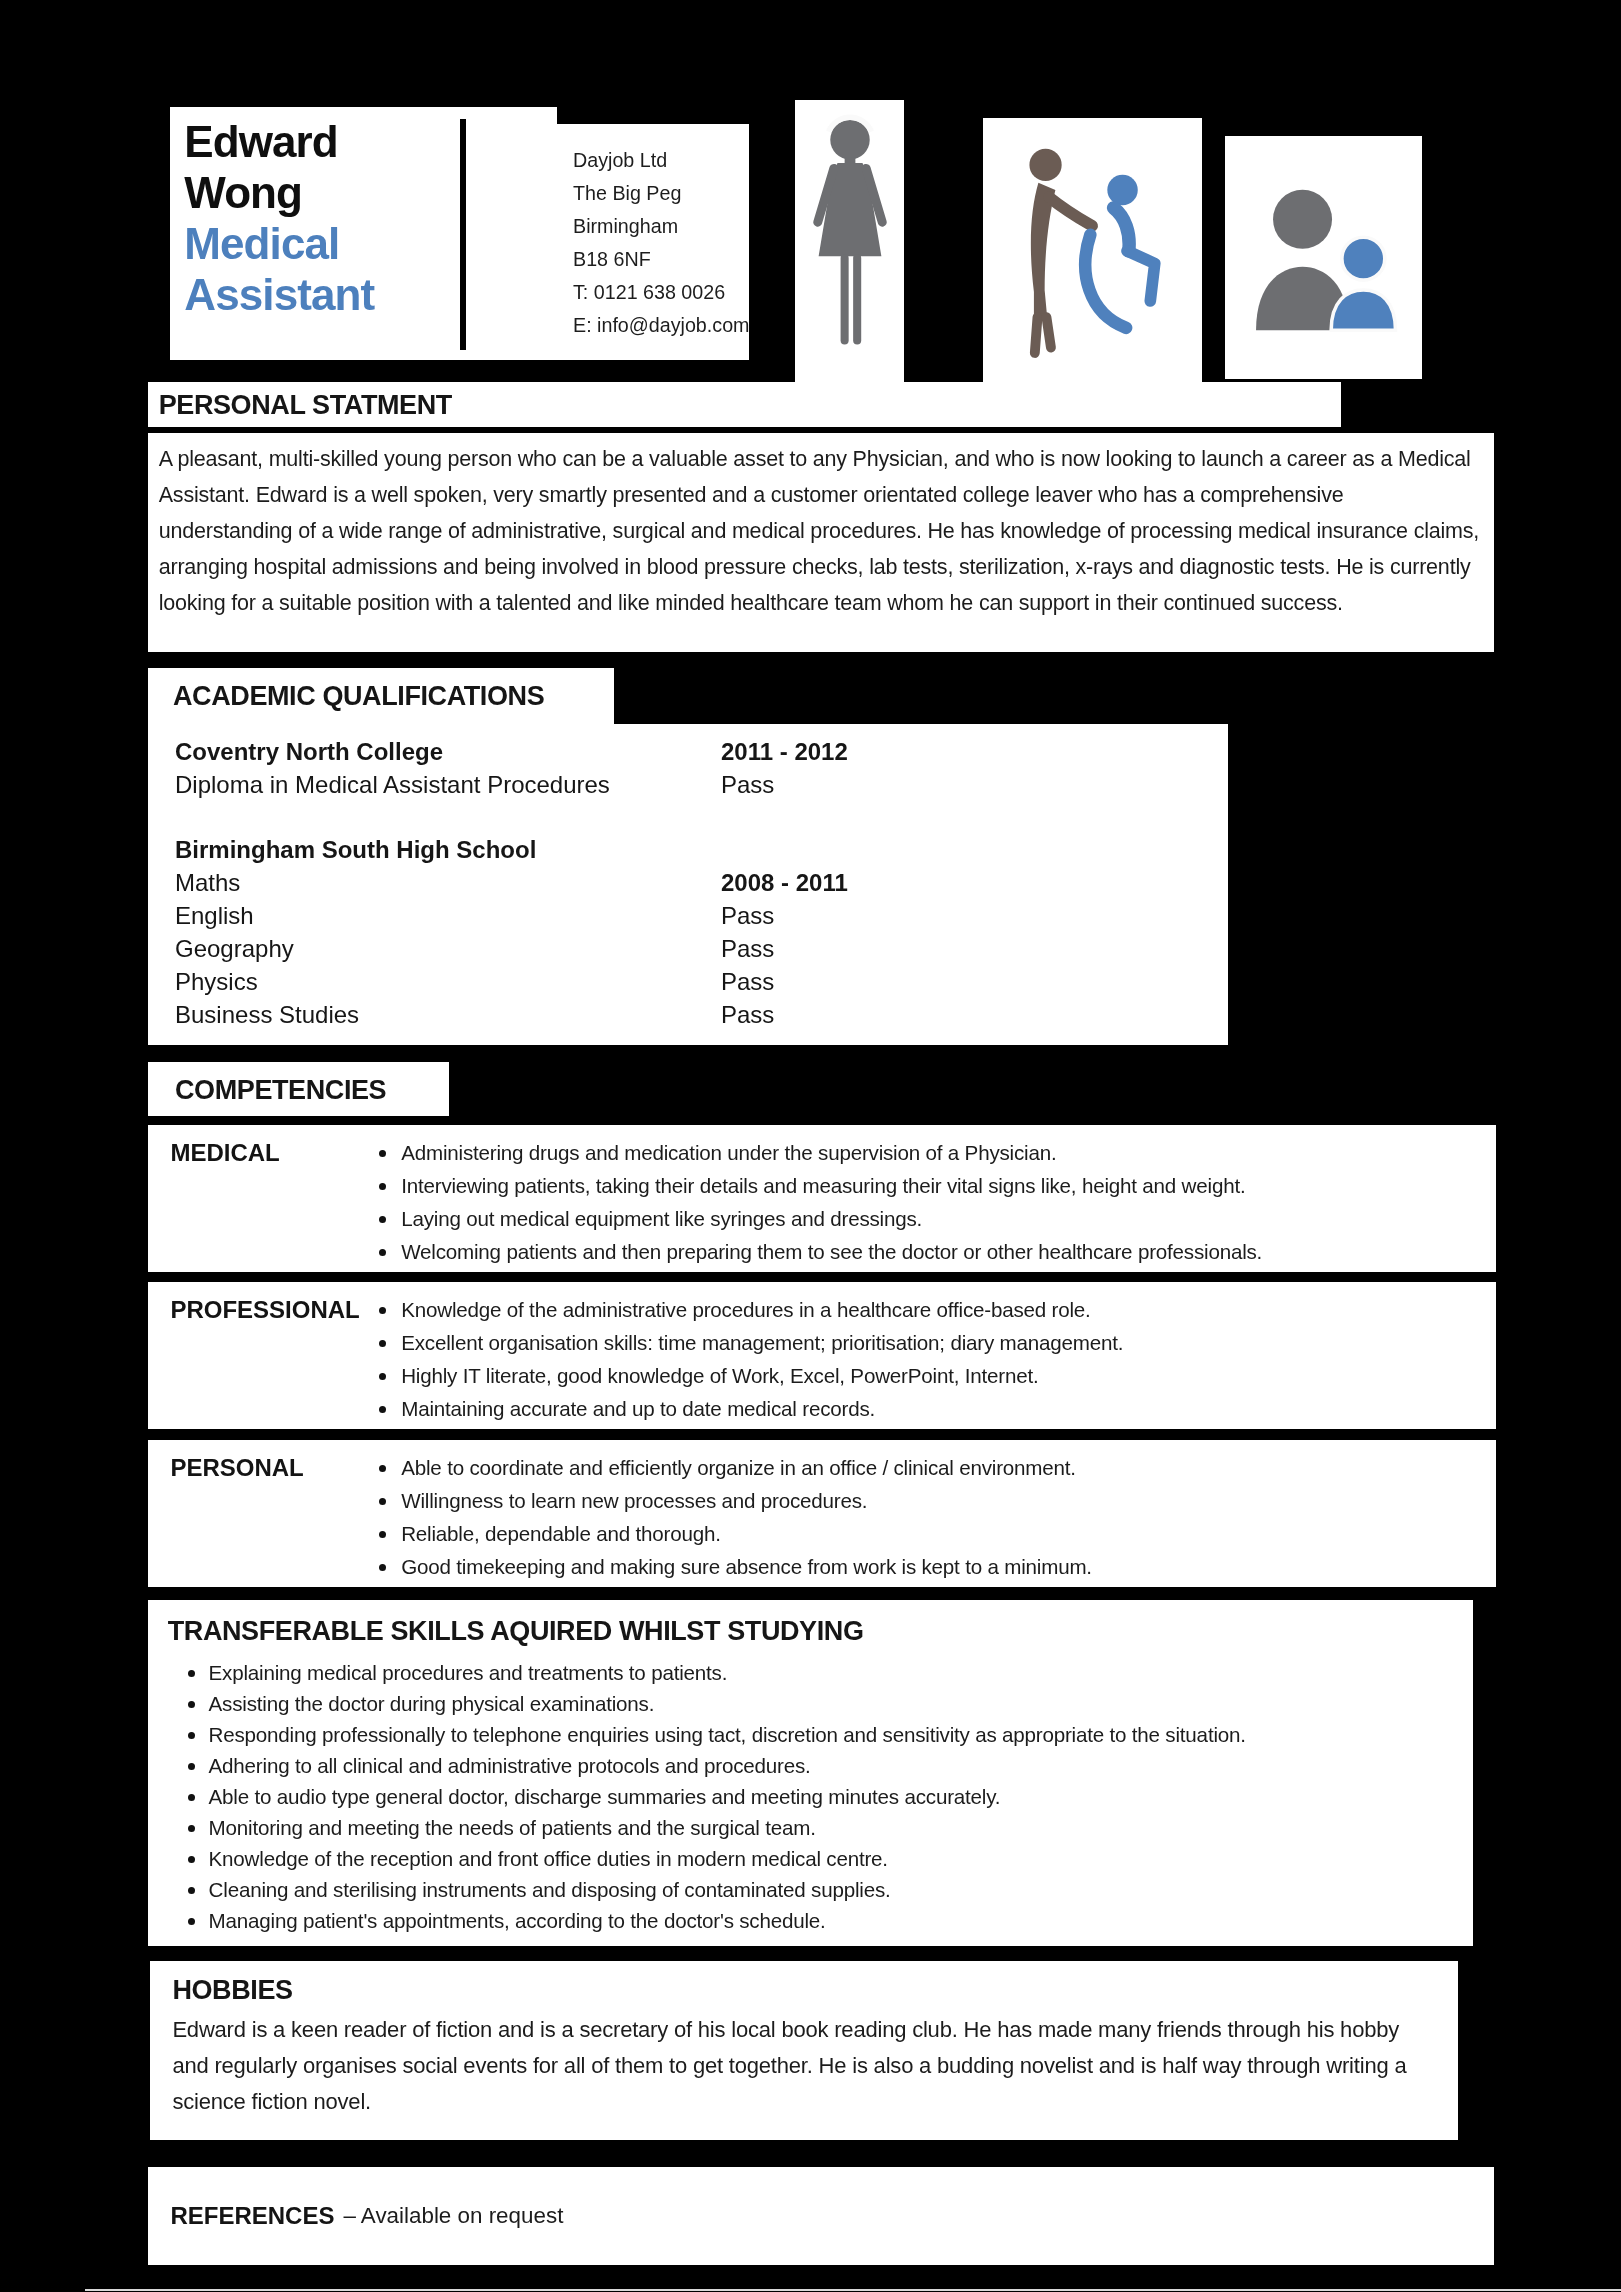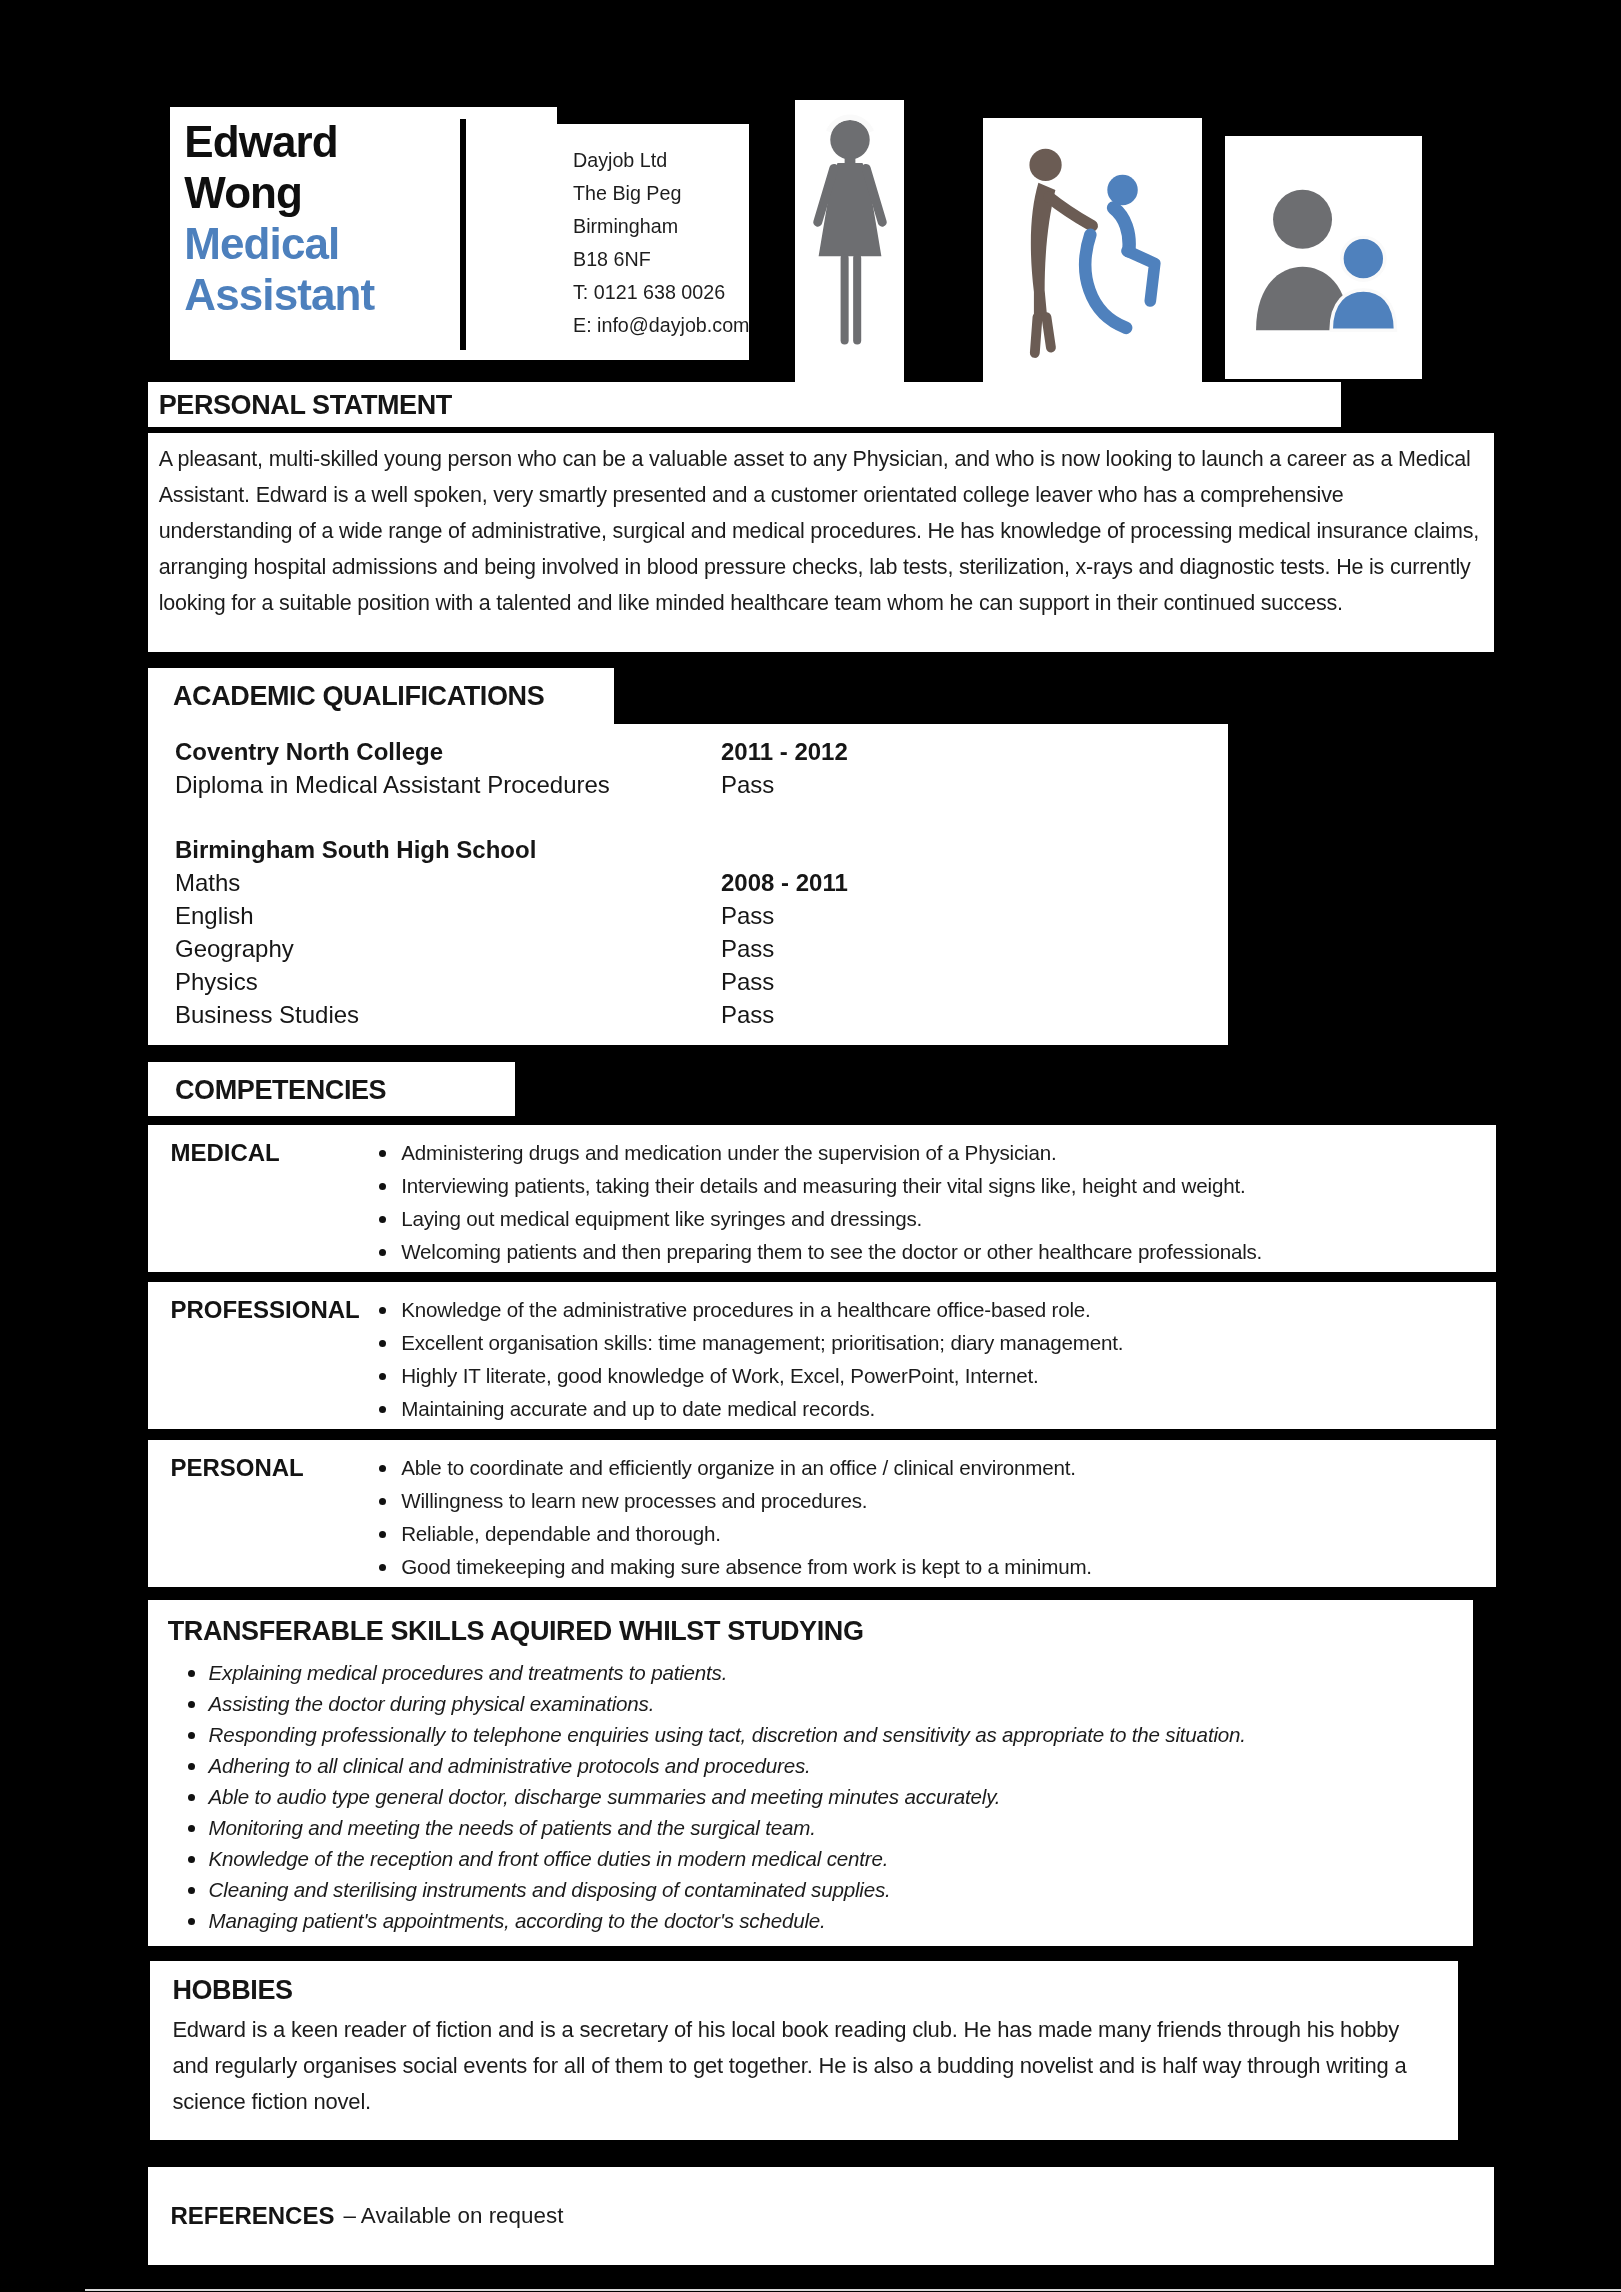--- a/index.html
+++ b/index.html
@@ -28,34 +28,34 @@
   .aq-head-box{left:148px;top:668px;width:466px;height:56px;}
   .aq-head-box .sec-head{padding-left:25px;line-height:57px;}
   .aq-box{left:148px;top:724px;width:1080px;height:321px;}
   .aq-rows{padding-top:10.7px;}
   .qrow{position:relative;height:33px;padding-left:27px;font-size:24px;line-height:33px;color:#161616;}
   .qrow .qr{position:absolute;left:573px;top:0;}
   .qspacer{height:32px;}
   .b{font-weight:bold;}
 
   
-  .comp-head-box{left:148px;top:1062px;width:367px;height:54px;}
+  .comp-head-box{left:148px;top:1062px;width:301px;height:54px;}
   .comp-head-box .sec-head{padding-left:27px;line-height:56px;}
   .group-box{left:148px;width:1348px;height:147px;}
   .glabel{position:absolute;left:22.4px;top:14.3px;font-size:24px;font-weight:bold;color:#141414;}
   .gbullets{margin-left:231px;padding-top:11.6px;}
   .bullet{display:flex;height:33px;align-items:center;font-size:20.6px;color:#1c1c1c;letter-spacing:-0.2px;text-align:right;}
   .dot{width:7.2px;height:7.2px;border-radius:50%;background:#111;margin-right:15px;flex:none;}
   .btxt{white-space:nowrap;}
 
   
   .ts-box{left:148px;top:1600px;width:1325px;height:346px;}
   .ts-head{padding:16px 0 0 19.7px;}
   .ts-bullets{margin-left:40px;padding-top:10.7px;}
-  .ts-bullets .bullet{height:31px;font-style:italic;}
+  .ts-bullets .bullet{height:31px;}
   .ts-bullets .dot{margin-right:13.4px;}
 
   
   .hob-box{left:150px;top:1961px;width:1308px;height:179px;}
   .hob-head{padding:14.3px 0 0 22.4px;}
   .hob-body{padding:5.4px 34px 0 22.4px;font-size:22px;line-height:36px;color:#1c1c1c;letter-spacing:-0.2px;}
 
   
   .ref-box{left:148px;top:2167px;width:1346px;height:98px;display:flex;align-items:center;padding-left:22.4px;box-sizing:border-box;}
   .ref-head{font-size:24px;font-weight:bold;color:#141414;}

